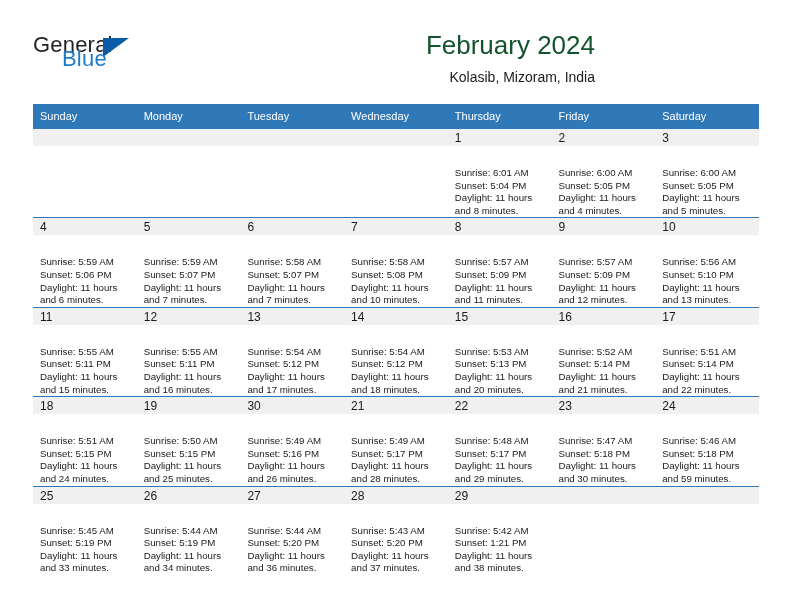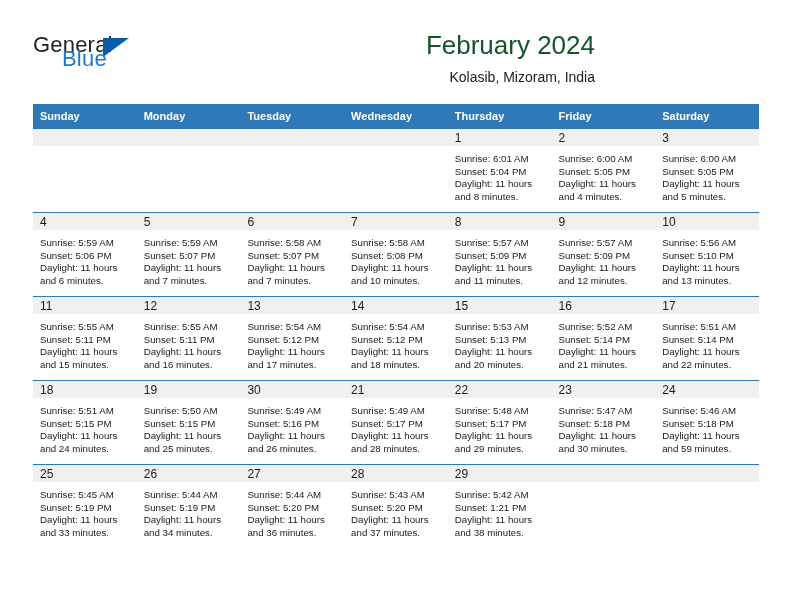--- a/index.html
+++ b/index.html
@@ -93,21 +93,21 @@
     left: 33px;
     top: 104px;
     width: 726px;
     border-collapse: collapse;
     table-layout: fixed;
   }
   .calendar th {
     background: #3079b8;
     color: #ffffff;
     font-size: 11px;
-    font-weight: bold;
+    font-weight: normal;
     text-align: left;
     padding: 5px 0 5px 7px;
     line-height: 14px;
     border: none;
   }
   .calendar td {
     width: 103.71px;
     height: 83px;
     vertical-align: top;
     padding: 0;
@@ -124,21 +124,21 @@
     padding: 1px 0 0 7px;
     font-size: 12px;
     color: #1a1a1a;
     line-height: 16px;
     box-sizing: border-box;
   }
   td.empty .daynum-band {
     background: #f0f0f0;
   }
   .cell-body {
-    padding: 7px 5px 0 7px;
+    padding: 21px 5px 0 7px;
     font-size: 9.7px;
     color: #1a1a1a;
     line-height: 12.6px;
   }
   .cell-body div {
     white-space: nowrap;
   }
 </style>
 </head>
 <body>

